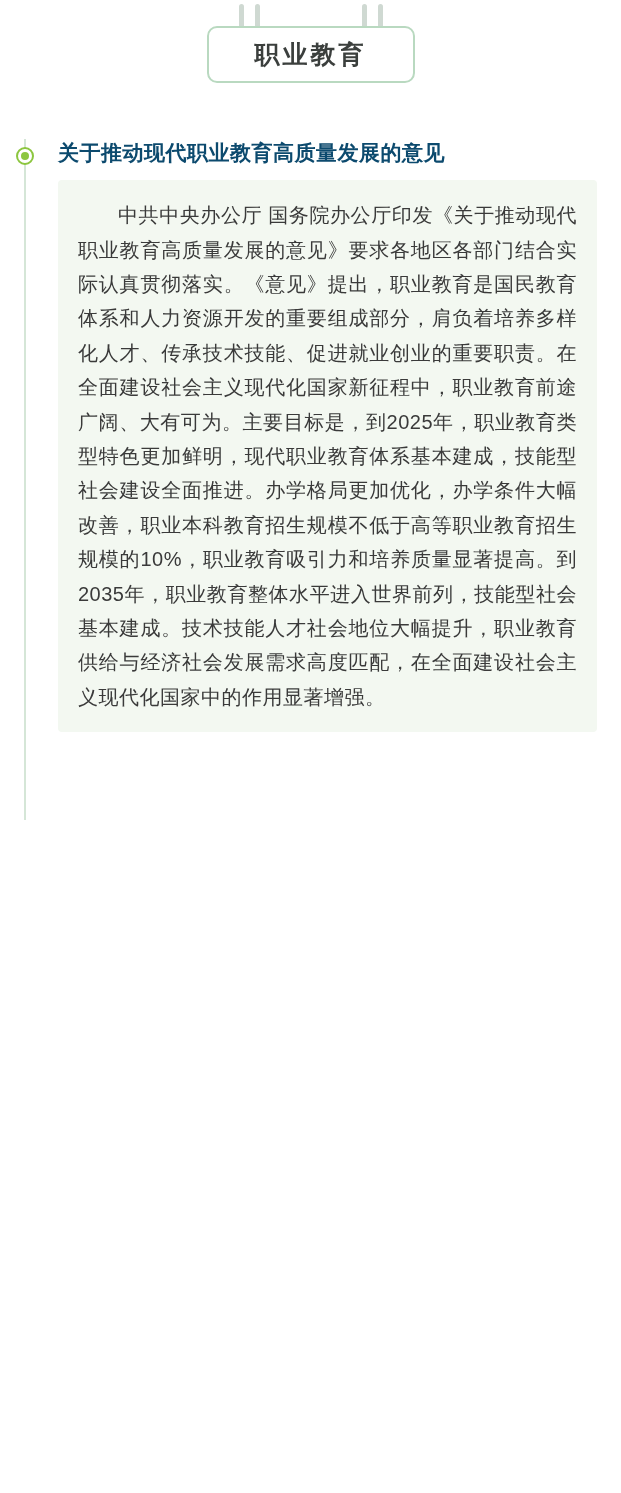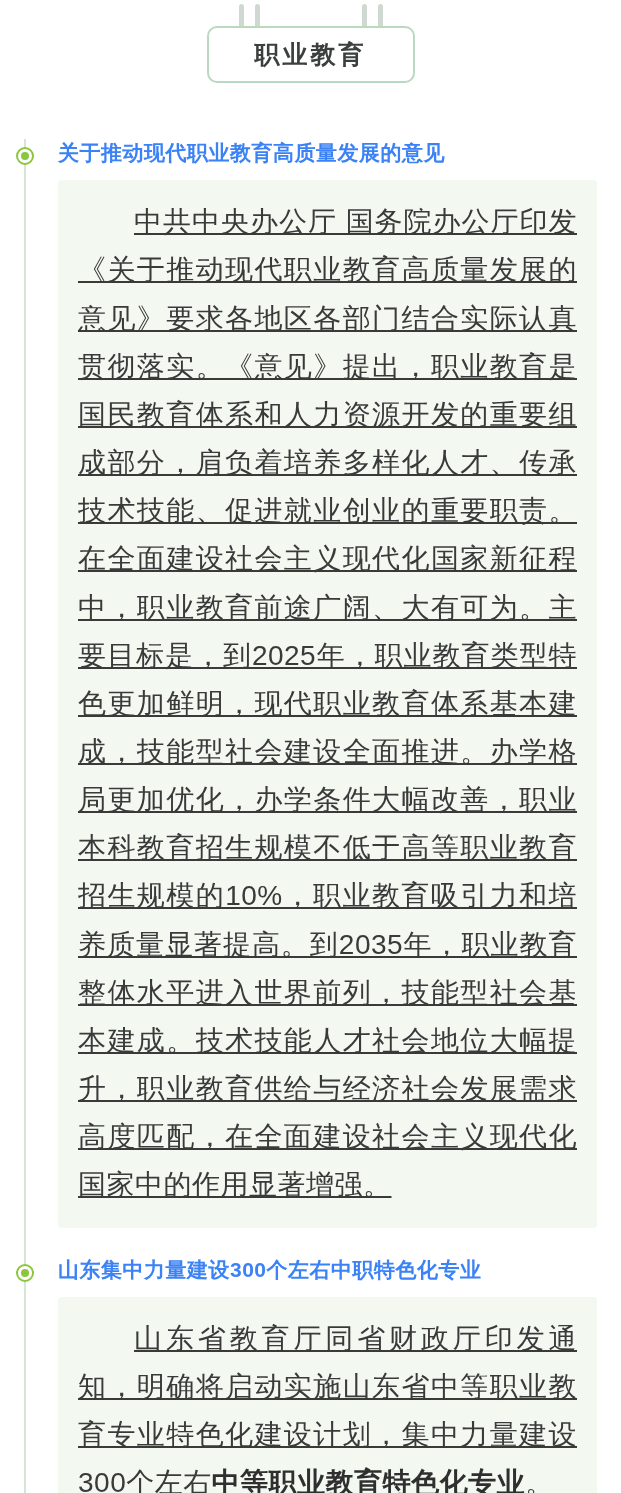--- a/index.html
+++ b/index.html
@@ -103,39 +103,38 @@
     left: 3px;
     top: 3px;
     width: 8px;
     height: 8px;
     border-radius: 50%;
     background: #8cc63f;
   }
   .section-title {
     font-size: 21px;
     font-weight: bold;
-    color: #3b82f6;
+    color: #0c4a6e;
     line-height: 1.3;
     margin: 0 0 14px 0;
     letter-spacing: 0.5px;
   }
   .card {
     background: #f3f8f1;
     border-radius: 4px;
     padding: 18px 20px 18px 20px;
   }
   .card p {
     margin: 0;
-    font-size: 28px;
+    font-size: 20px;
     line-height: 1.72;
     color: #3a3a3a;
     text-align: justify;
     text-indent: 2em;
     letter-spacing: 0.5px;
-    text-decoration: underline;
   }
   .card b { font-weight: bold; color: #2f2f2f; }
 </style>
 </head>
 <body>
 
 <div class="header">
   <div class="badge-wrap">
     <div class="clips">
       <span class="clip c1"></span>
@@ -152,21 +151,14 @@
 <div class="timeline">
   <div class="timeline-line"></div>
   <div id="sections-container">
       <div class="section">
         <span class="bullet"></span>
         <h2 class="section-title">关于推动现代职业教育高质量发展的意见</h2>
         <div class="card">
           <p><span>中共中央办公厅 国务院办公厅印发《关于推动现代职业教育高质量发展的意见》要求各地区各部门结合实际认真贯彻落实。《意见》提出，职业教育是国民教育体系和人力资源开发的重要组成部分，肩负着培养多样化人才、传承技术技能、促进就业创业的重要职责。在全面建设社会主义现代化国家新征程中，职业教育前途广阔、大有可为。主要目标是，到2025年，职业教育类型特色更加鲜明，现代职业教育体系基本建成，技能型社会建设全面推进。办学格局更加优化，办学条件大幅改善，职业本科教育招生规模不低于高等职业教育招生规模的10%，职业教育吸引力和培养质量显著提高。到2035年，职业教育整体水平进入世界前列，技能型社会基本建成。技术技能人才社会地位大幅提升，职业教育供给与经济社会发展需求高度匹配，在全面建设社会主义现代化国家中的作用显著增强。</span></p>
         </div>
       </div>
-      <div class="section">
-        <span class="bullet"></span>
-        <h2 class="section-title">山东集中力量建设300个左右中职特色化专业</h2>
-        <div class="card">
-          <p><span>山东省教育厅同省财政厅印发通知，明确将启动实施山东省中等职业教育专业特色化建设计划，集中力量建设300个左右</span><b>中等职业教育特色化专业</b><span>。</span></p>
-        </div>
-      </div>
     </div>
 </div>
 
 </body></html>

